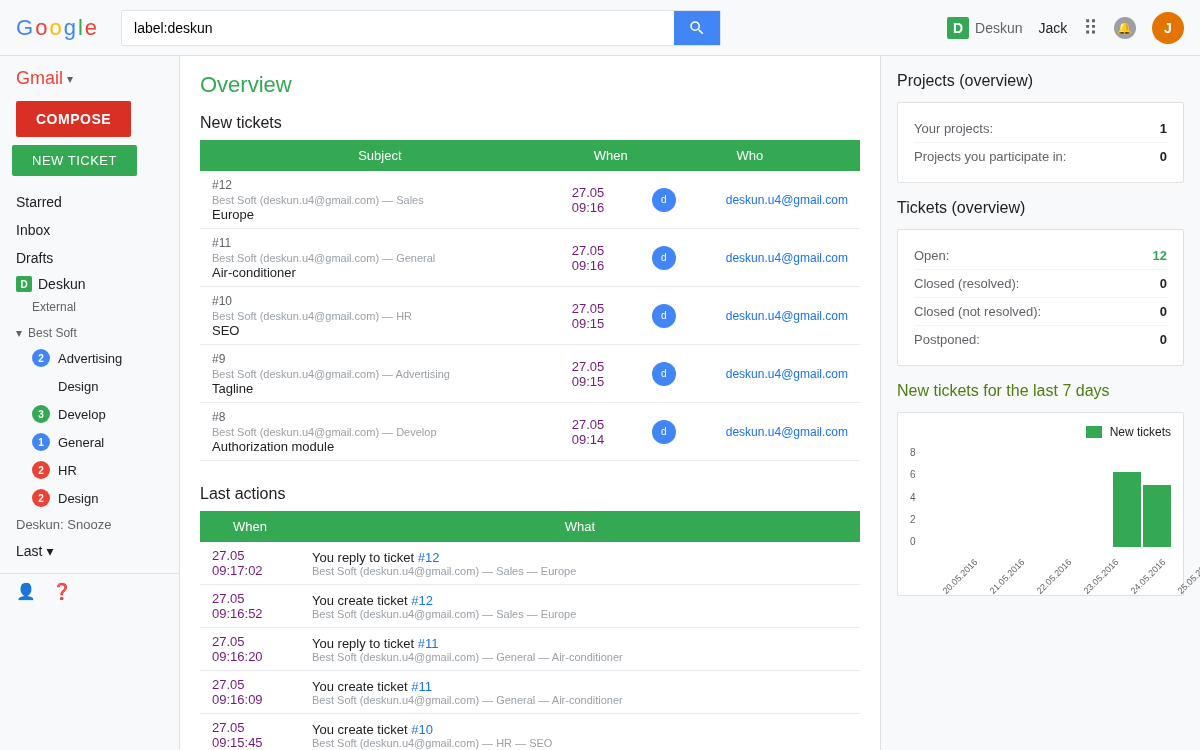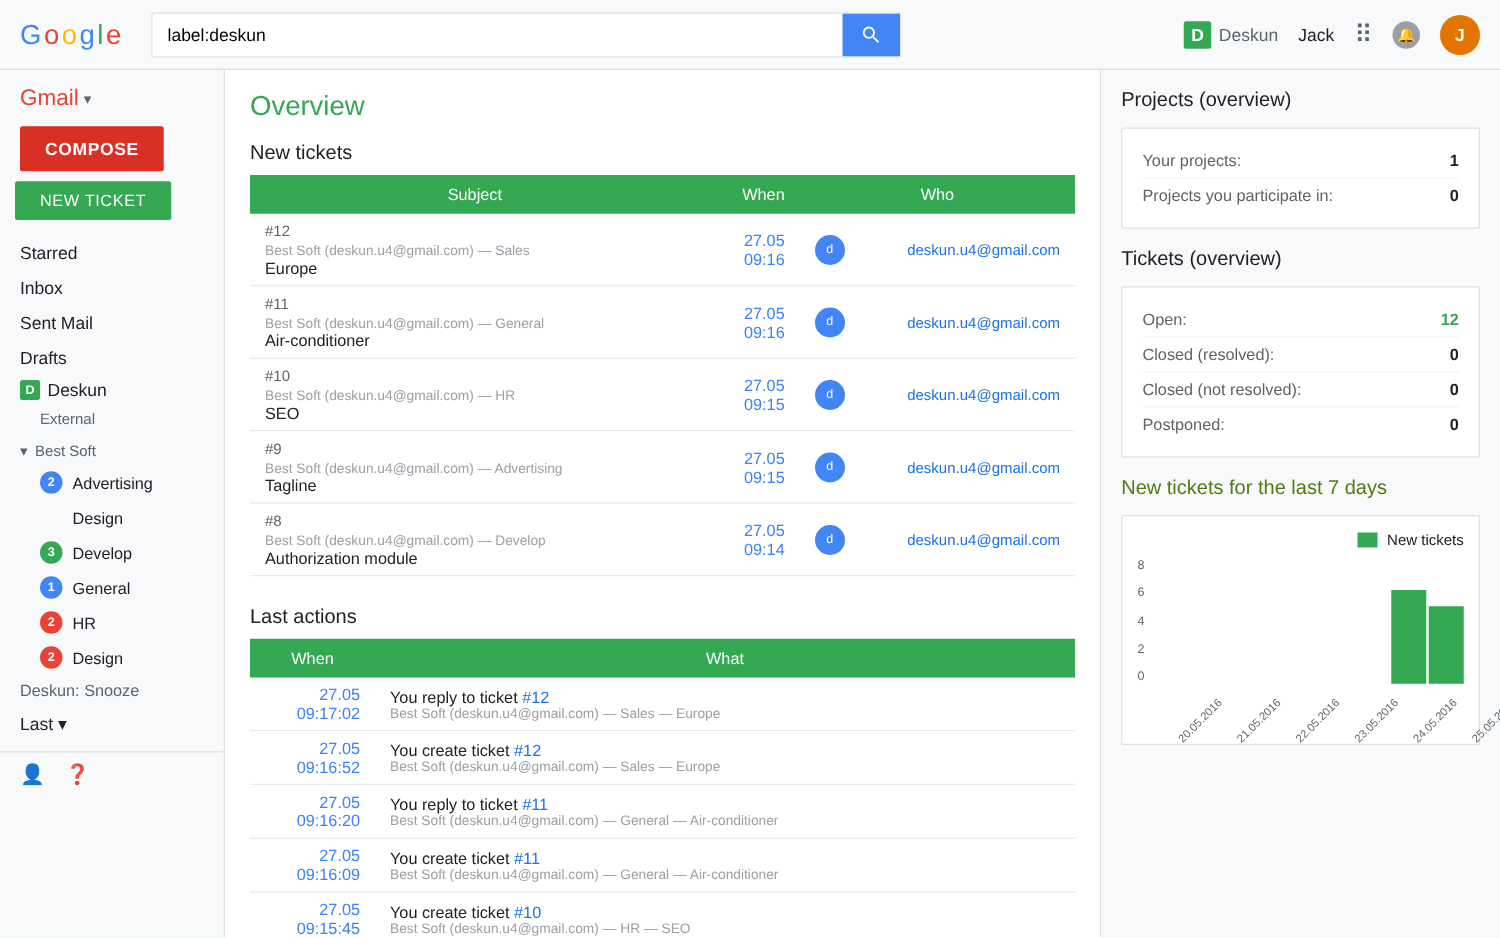--- a/index.html
+++ b/index.html
@@ -95,21 +95,21 @@
 
     
     .data-table { width: 100%; border-collapse: collapse; margin-bottom: 24px; }
     .data-table thead tr { background: #34A853; }
     .data-table thead th { color: white; padding: 8px 12px; text-align: center; font-weight: 500; font-size: 13px; }
     .data-table tbody tr { border-bottom: 1px solid #e8eaed; }
     .data-table tbody td { padding: 6px 12px; font-size: 13px; vertical-align: middle; }
     .ticket-num { color: #5f6368; font-size: 12px; }
     .ticket-source { color: #9aa0a6; font-size: 11px; }
     .ticket-subject { font-weight: 500; color: #202124; }
-    .ticket-when { color: #3b82f6; font-size: 12px; text-align: right; }
+    .ticket-when { color: #701a75; font-size: 12px; text-align: left; }
     .user-cell { display: flex; align-items: center; gap: 8px; }
     .user-avatar { width: 24px; height: 24px; background: #4285F4; border-radius: 50%; display: flex; align-items: center; justify-content: center; color: white; font-size: 10px; }
     .user-email { color: #1a73e8; font-size: 12px; margin-left: 42px; }
 
     
     .action-link { color: #1a73e8; text-decoration: none; }
     .action-sub { color: #9aa0a6; font-size: 11px; }
     .action-main { color: #202124; font-size: 13px; }
 
     
@@ -183,23 +183,20 @@
     <button class="compose-btn">COMPOSE</button>
     <button class="new-ticket-btn">NEW TICKET</button>
 
     <div class="sidebar-item">
       <span>Starred</span>
     </div>
     <div class="sidebar-item">
       <span>Inbox</span>
     </div>
     <div class="sidebar-item">
-      <span>Sent Mail</span>
-    </div>
-    <div class="sidebar-item">
       <span>Drafts</span>
     </div>
 
     <div class="deskun-section">
       <div class="deskun-d" style="width:16px;height:16px;font-size:10px;">D</div>
       <span>Deskun</span>
     </div>
     <div class="external-label">External</div>
 
     <div class="sidebar-section-header">

